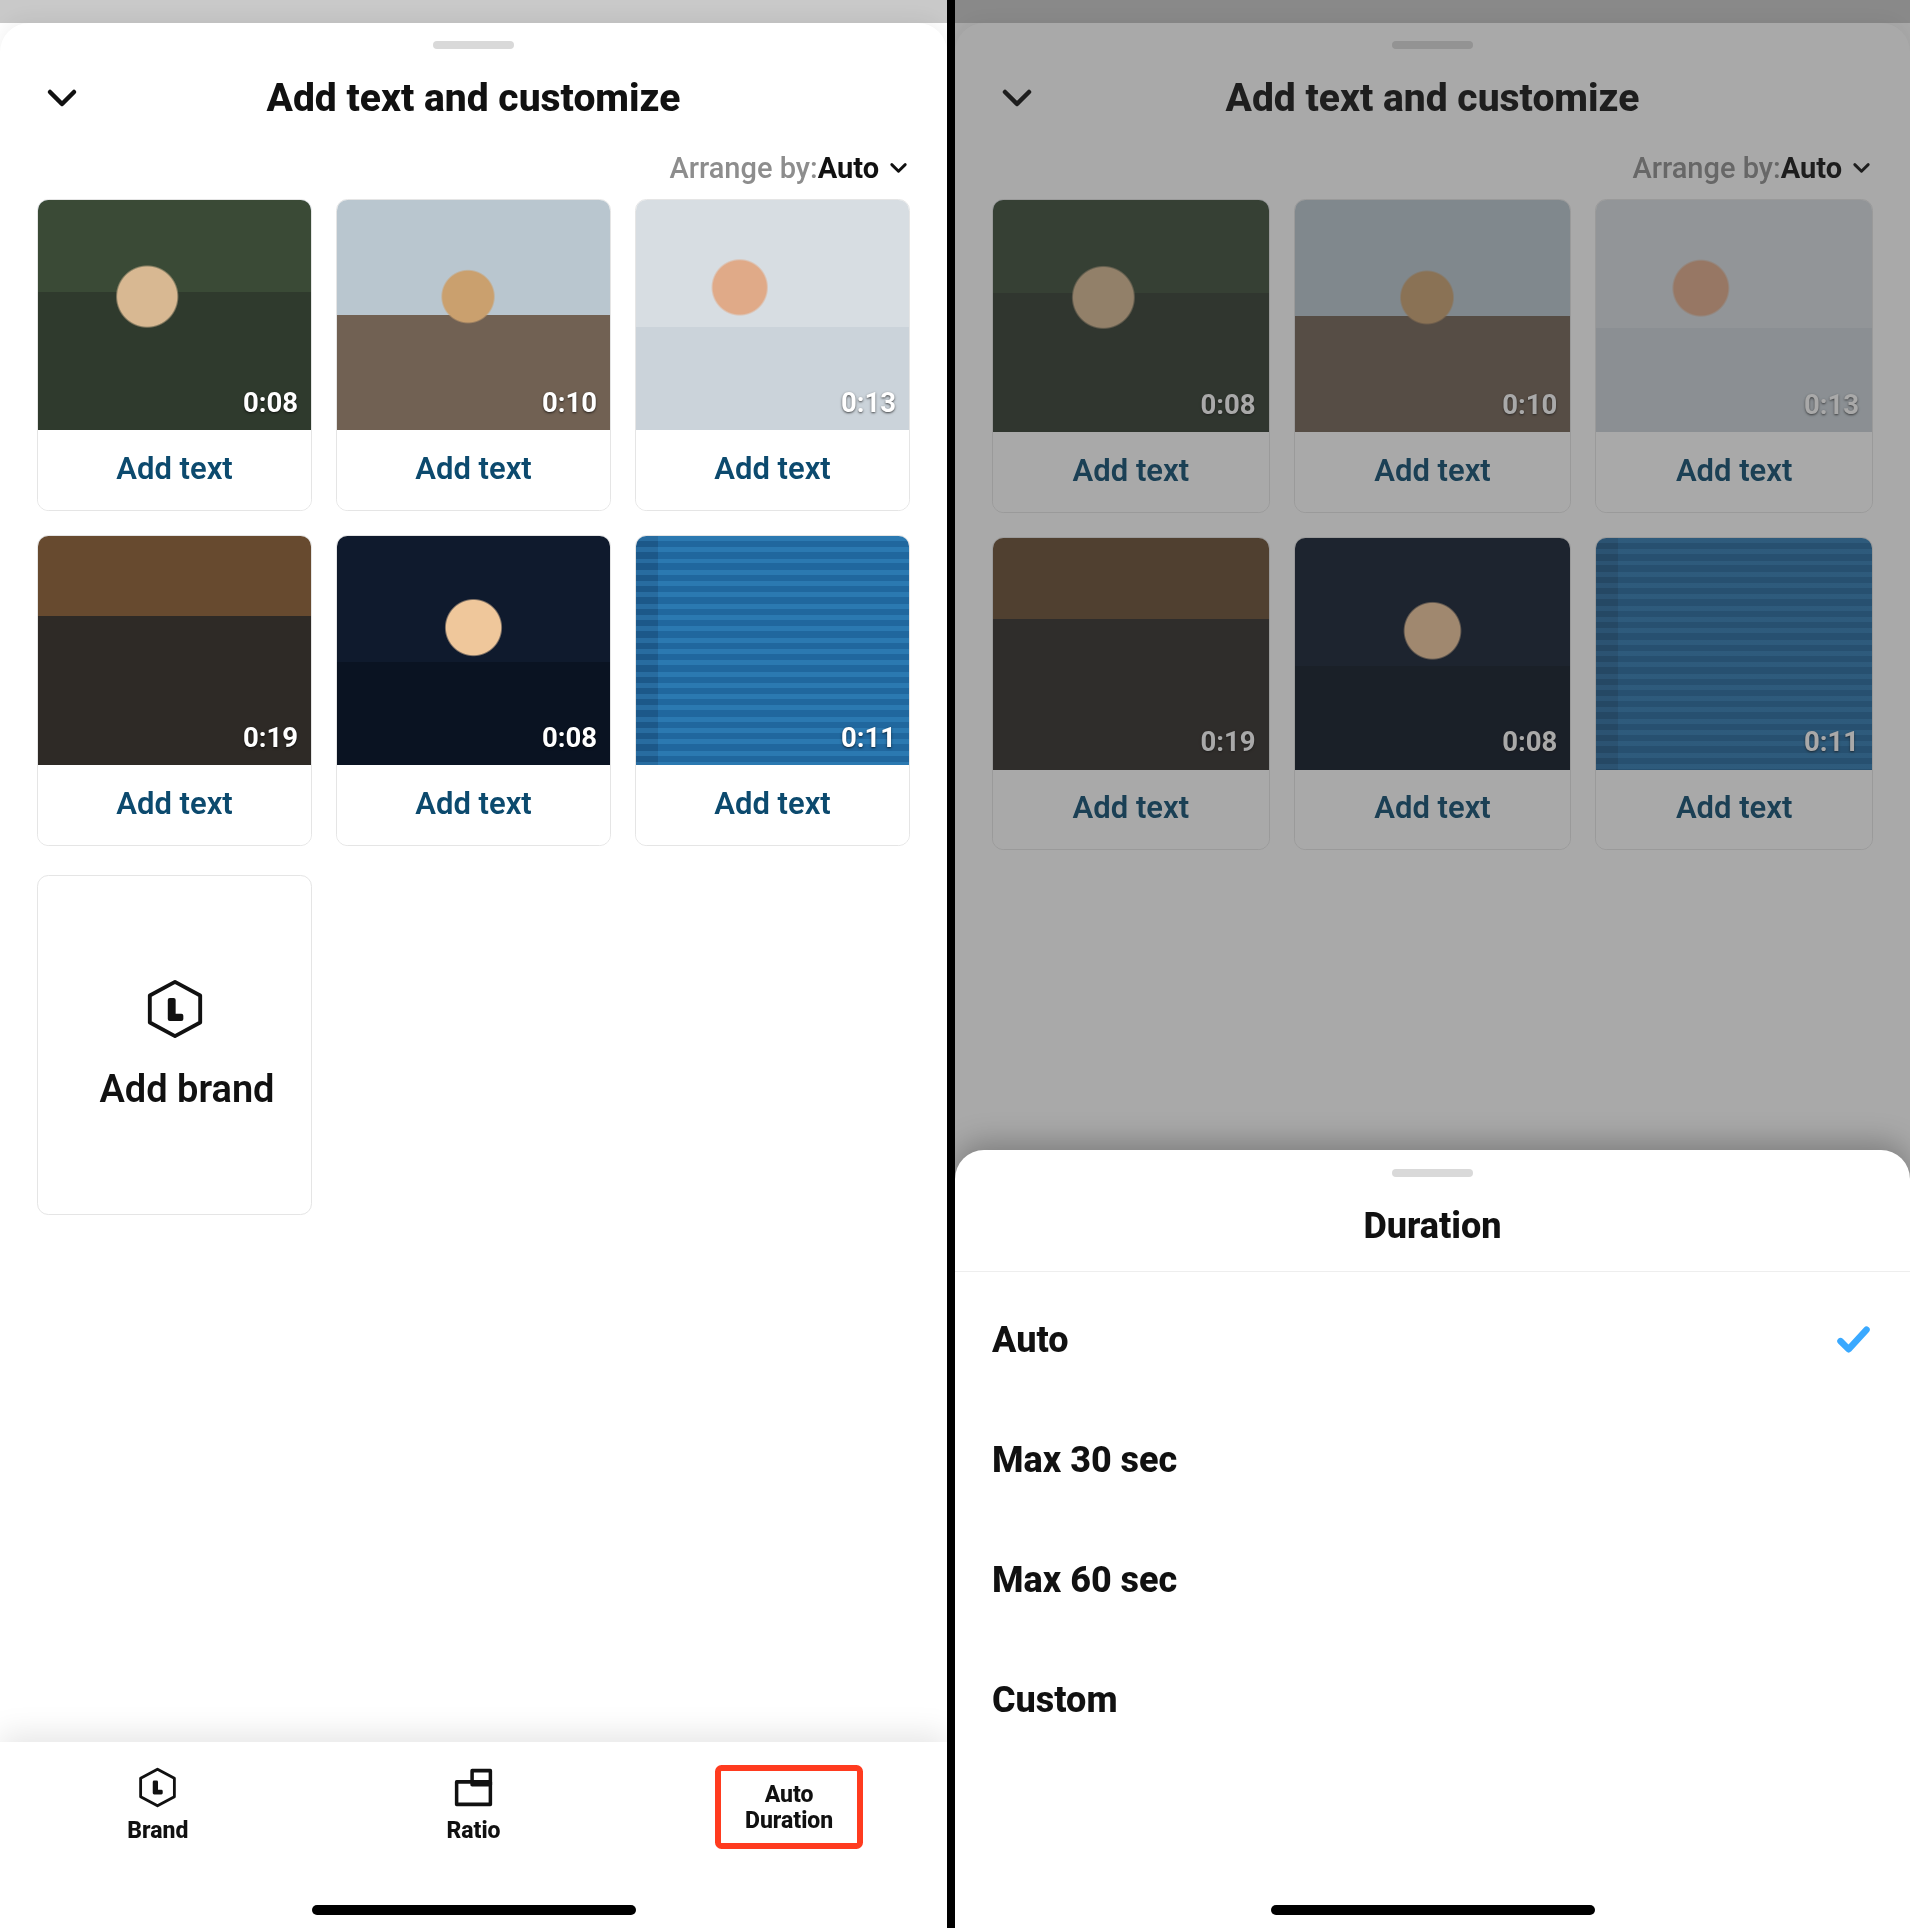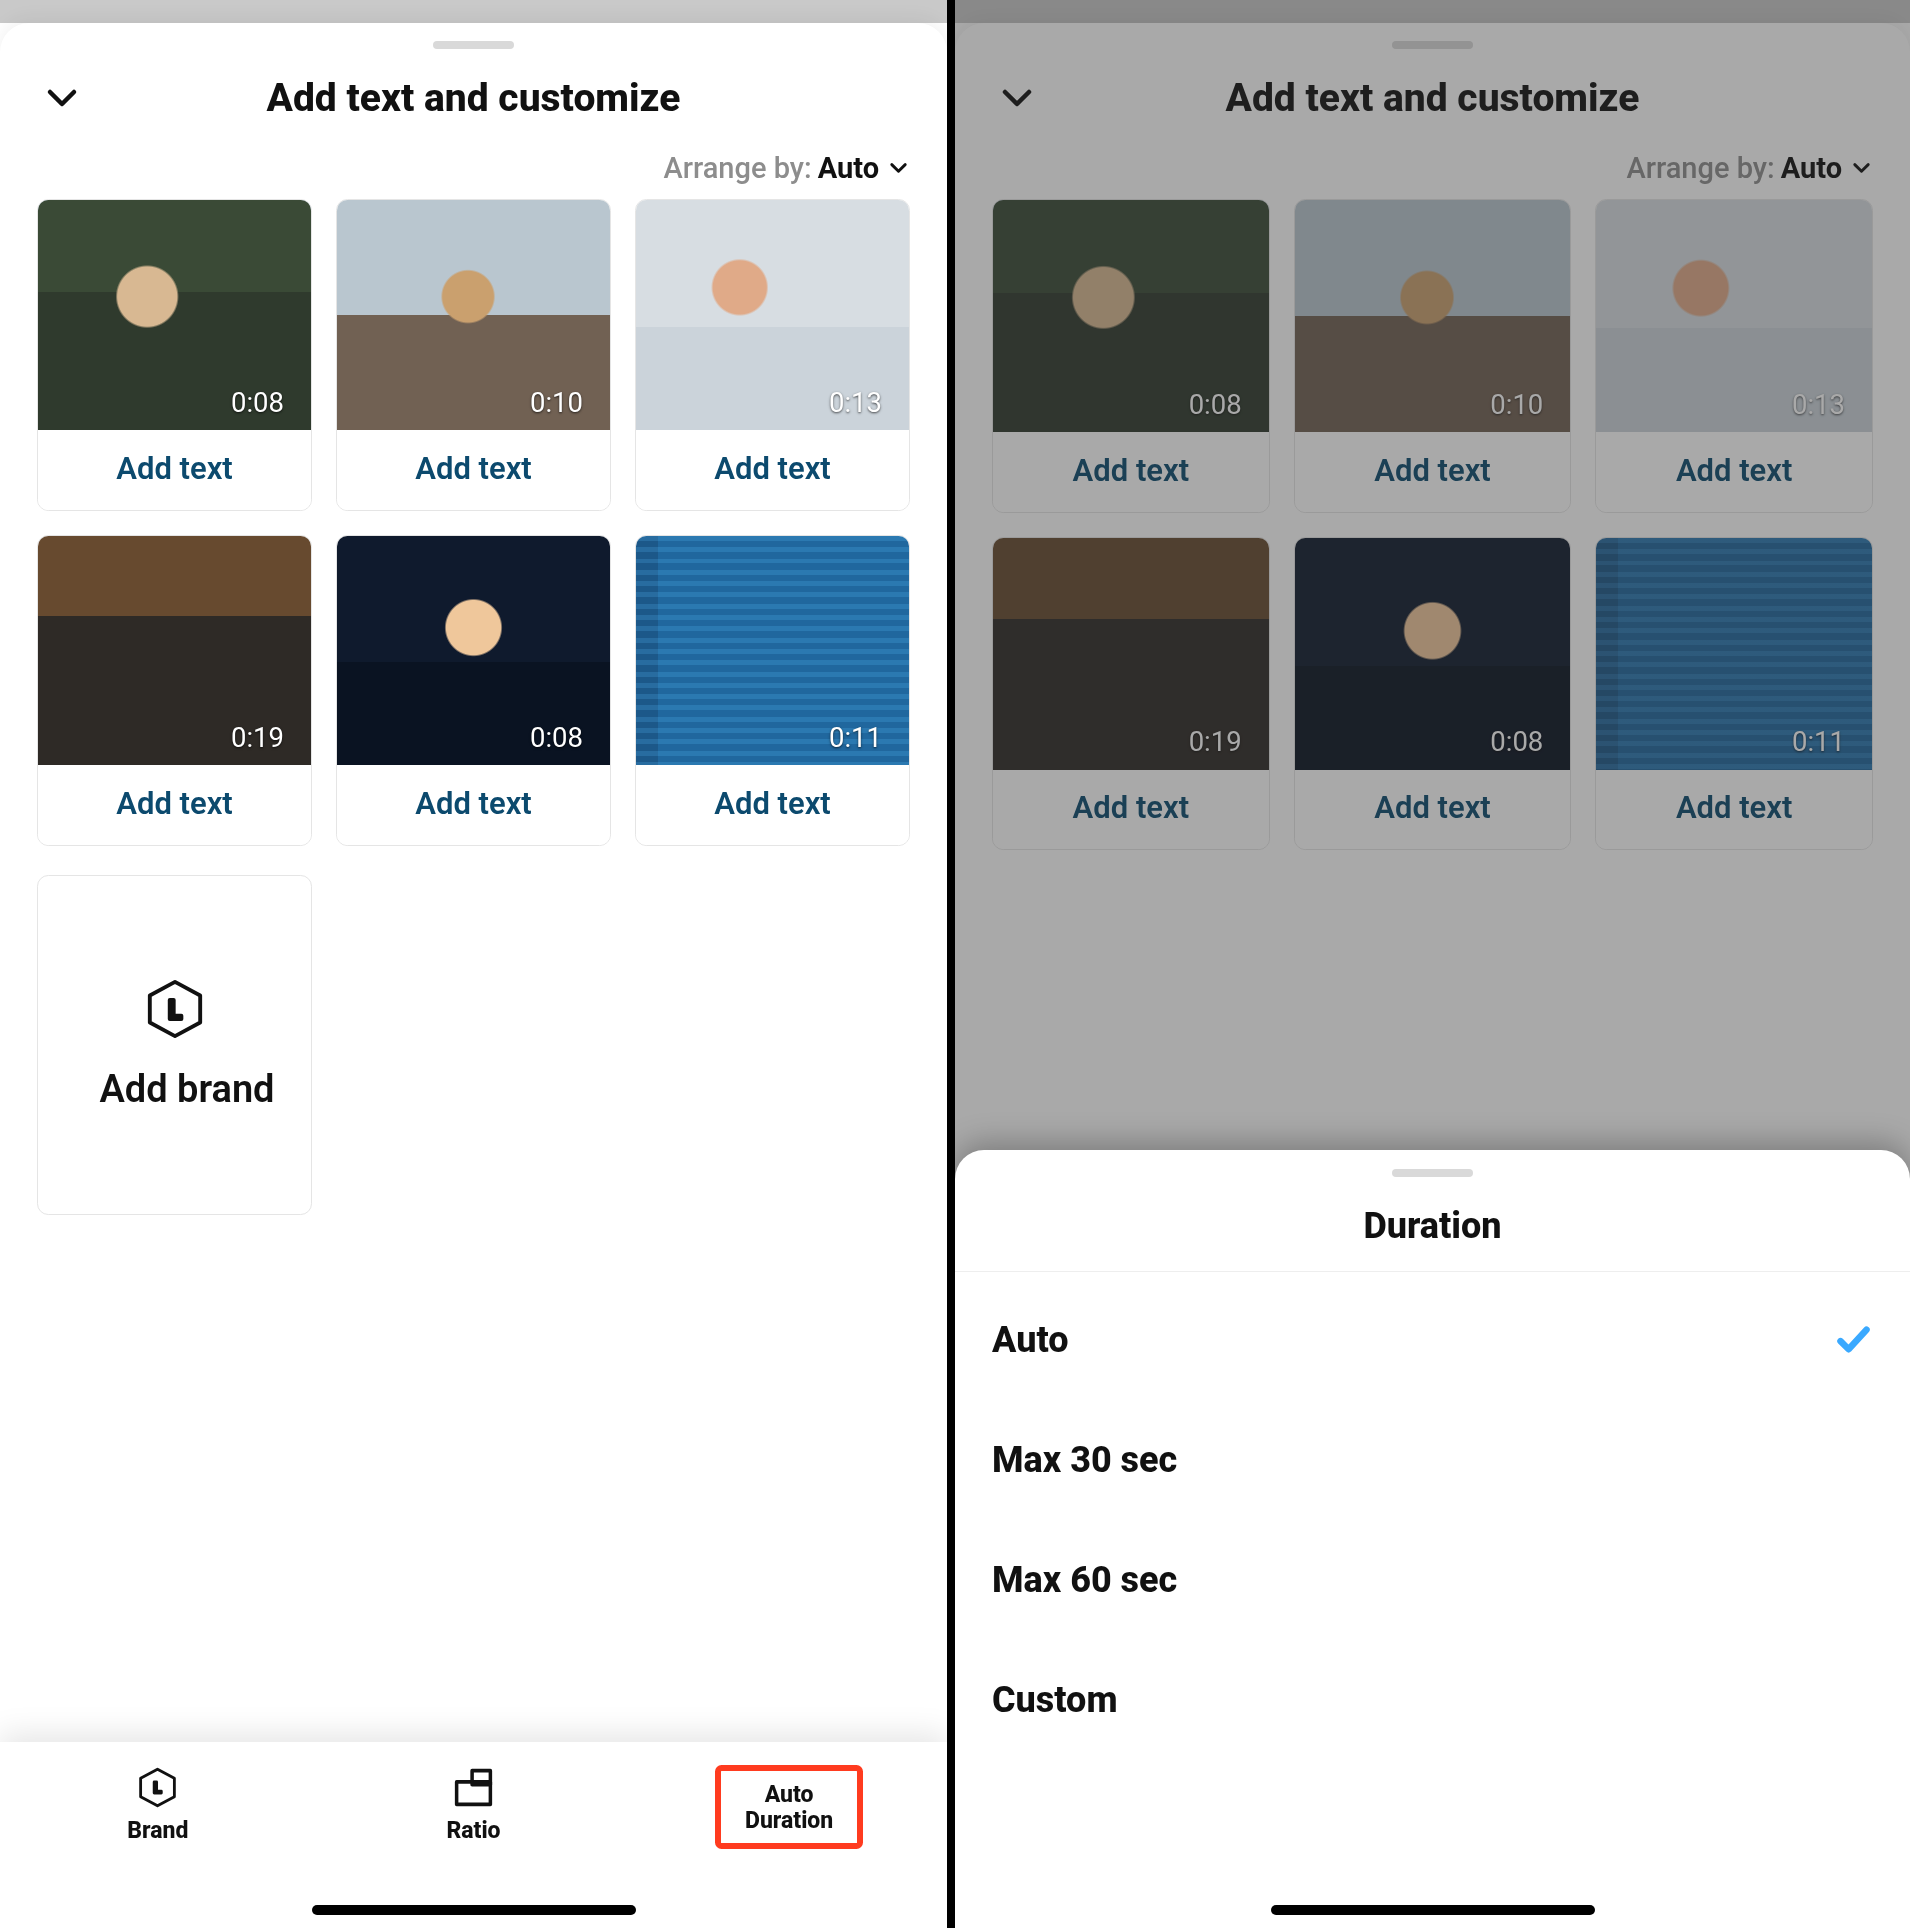--- a/index.html
+++ b/index.html
@@ -28,40 +28,40 @@
     height:97px;
   }
   .chevron-down {
     position:absolute; left:44px; top:50%; transform:translateY(-50%);
     width:36px; height:36px;
   }
   .title {
     font-size:39px; font-weight:800; color:#111;
   }
   .arrange-row {
-    display:flex; justify-content:flex-end; align-items:center; gap:6px;
+    display:flex; justify-content:flex-end; align-items:center; gap:0;
     padding:4.9px 37px 14.6px 37px;
     font-size:29px;
   }
   .arrange-label { color:#8d8d8d; font-weight:500; }
   .arrange-value { color:#111; font-weight:700; display:flex; align-items:center; gap:8px; }
   .arrange-value svg { width:23px; height:23px; }
   .grid {
     display:grid; grid-template-columns:repeat(3,1fr); gap:24px;
     padding:0 37px;
   }
   .clip {
     border:1.6px solid #e5e5e5; border-radius:11.3px; overflow:hidden; background:#fff;
   }
   .thumb {
     width:100%; aspect-ratio: 340/286; position:relative;
     background:#6e7f8f;
   }
   .thumb .dur {
-    position:absolute; right:27px; bottom:11.3px; color:#fff; font-weight:400;
+    position:absolute; right:13px; bottom:11.3px; color:#fff; font-weight:700;
     font-size:27.5px; text-shadow:0 0.8px 2.4px rgba(0,0,0,.7);
   }
   .addtext {
     text-align:center; color:#0c4a6e; font-size:31px; font-weight:600;
     padding:19.4px 0 23px 0; background:#fff;
   }
   .brand-card {
     border:1.6px solid #e5e5e5; border-radius:11.3px; width:275px; height:340px;
     margin:29px 0 0 37px; display:flex; flex-direction:column; align-items:center; justify-content:center;
     gap:27.5px;

